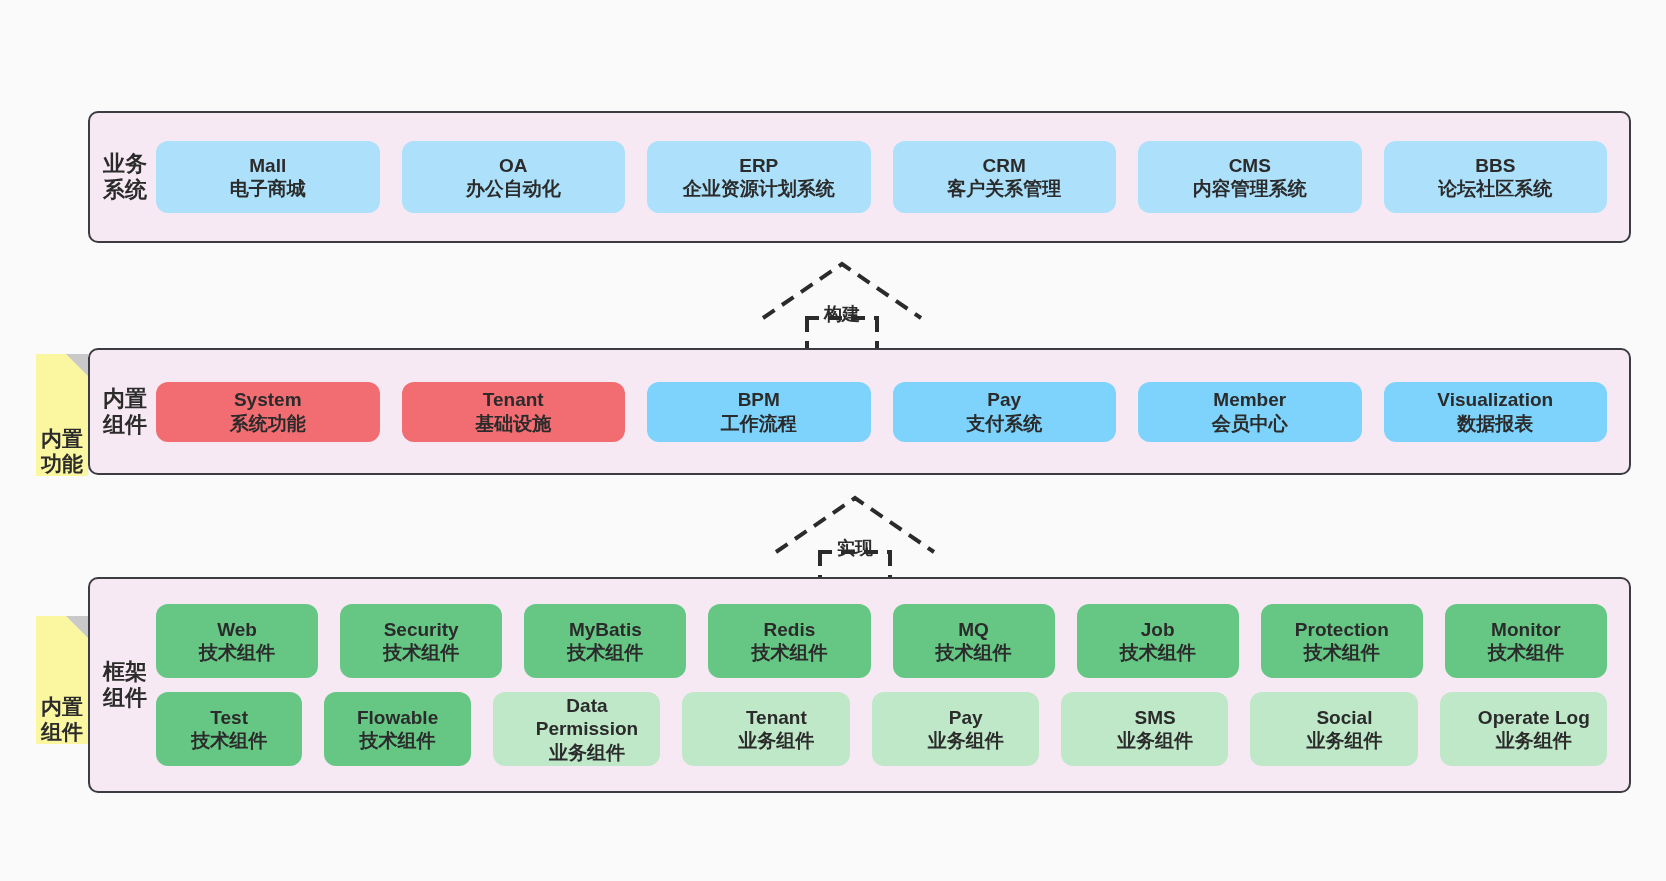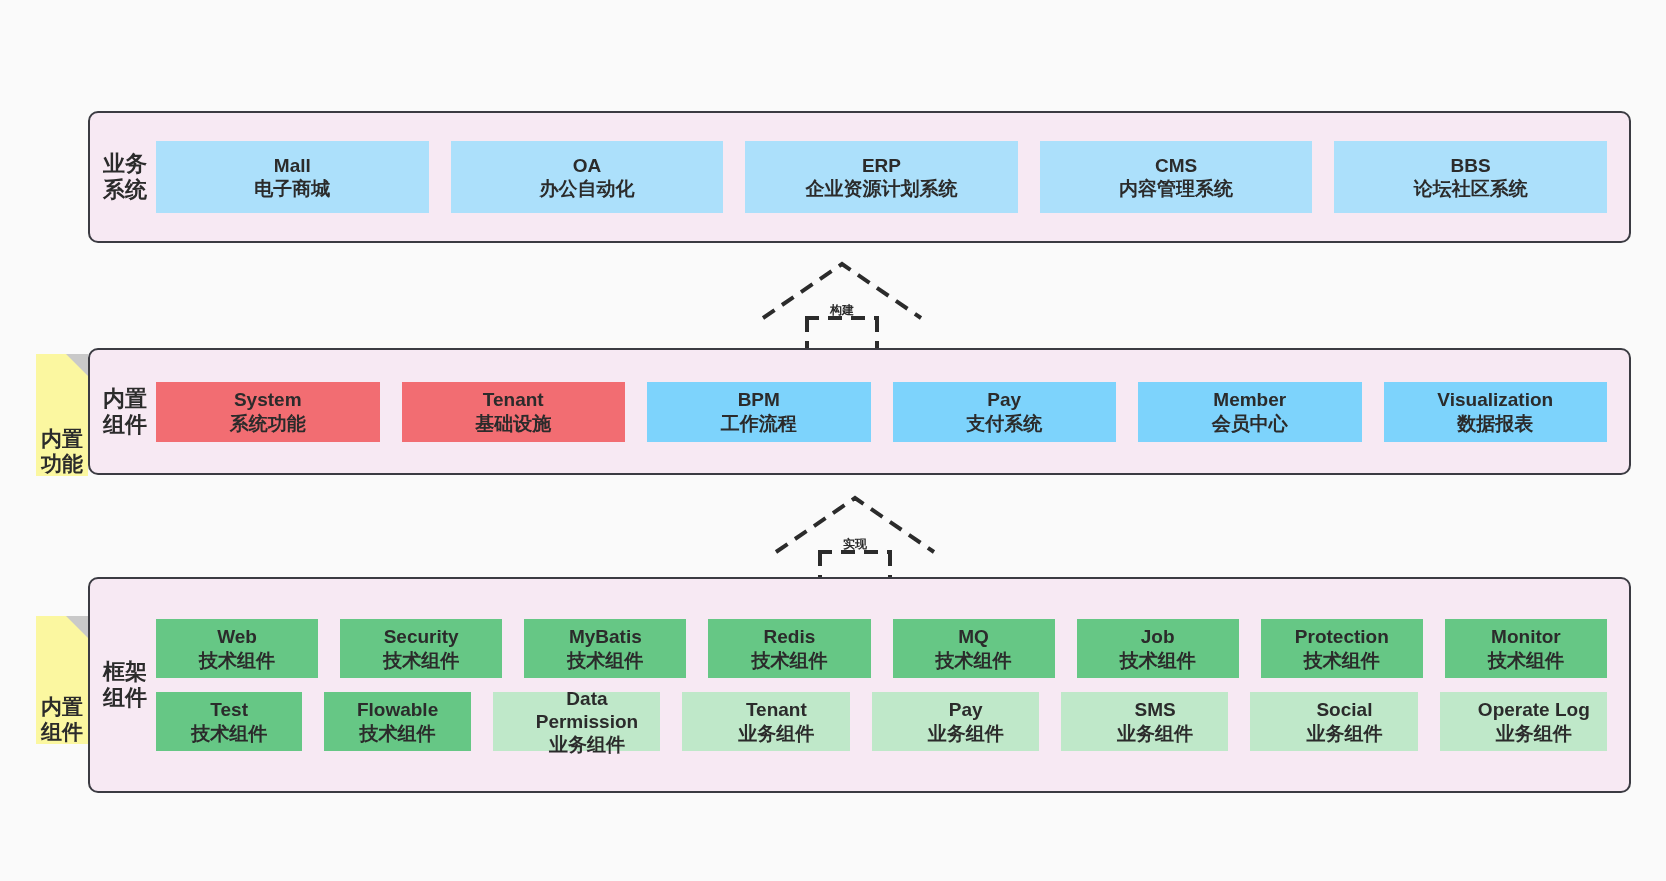--- a/index.html
+++ b/index.html
@@ -61,21 +61,21 @@
 
   .row {
     display: flex;
     flex-direction: row;
     gap: 22px;
     width: 100%;
   }
 
   .card {
     flex: 1 1 0;
-    border-radius: 0;
+    border-radius: 12px;
     display: flex;
     flex-direction: column;
     align-items: center;
     justify-content: center;
     text-align: center;
     box-sizing: border-box;
     padding: 4px 6px;
     line-height: 1.22;
   }
   .card .en {
@@ -96,21 +96,21 @@
   .c-lightgreen  { background: #bfe8c9; padding-left: 27px; }
 
   
   #layer-business { left: 88px;  top: 111px; width: 1543px; height: 132px; }
   #layer-business .card { height: 72px; }
 
   #layer-modules  { left: 88px;  top: 348px; width: 1543px; height: 127px; }
   #layer-modules .card { height: 60px; }
 
   #layer-framework{ left: 88px;  top: 577px; width: 1543px; height: 216px; }
-  #layer-framework .card { height: 59px; }
+  #layer-framework .card { height: 74px; }
 
   
   .note {
     position: absolute;
     background: #fbf7a0;
     width: 52px;
     box-sizing: border-box;
     font-size: 21px;
     line-height: 1.16;
     color: #2b2b2b;
@@ -136,21 +136,21 @@
     position: absolute;
     width: 170px;
     height: 96px;
   }
   .arrow svg { display: block; width: 170px; height: 96px; }
   .arrow-label {
     position: absolute;
     left: 0; right: 0;
     top: 44px;
     text-align: center;
-    font-size: 12px;
+    font-size: 18px;
     color: #2b2b2b;
   }
   #arrow-build  { left: 757px; top: 258px; }
   #arrow-impl   { left: 770px; top: 492px; }
 </style>
 </head>
 <body>
 
 <div id="canvas">
 
@@ -162,20 +162,24 @@
           <span class="en">Mall</span>
           <span class="cn">电子商城</span>
         </div>
         <div class="card c-blue">
           <span class="en">OA</span>
           <span class="cn">办公自动化</span>
         </div>
         <div class="card c-blue">
           <span class="en">ERP</span>
           <span class="cn">企业资源计划系统</span>
+        </div>
+        <div class="card c-blue">
+          <span class="en">CRM</span>
+          <span class="cn">客户关系管理</span>
         </div>
         <div class="card c-blue">
           <span class="en">CMS</span>
           <span class="cn">内容管理系统</span>
         </div>
         <div class="card c-blue">
           <span class="en">BBS</span>
           <span class="cn">论坛社区系统</span>
         </div>
       </div>

